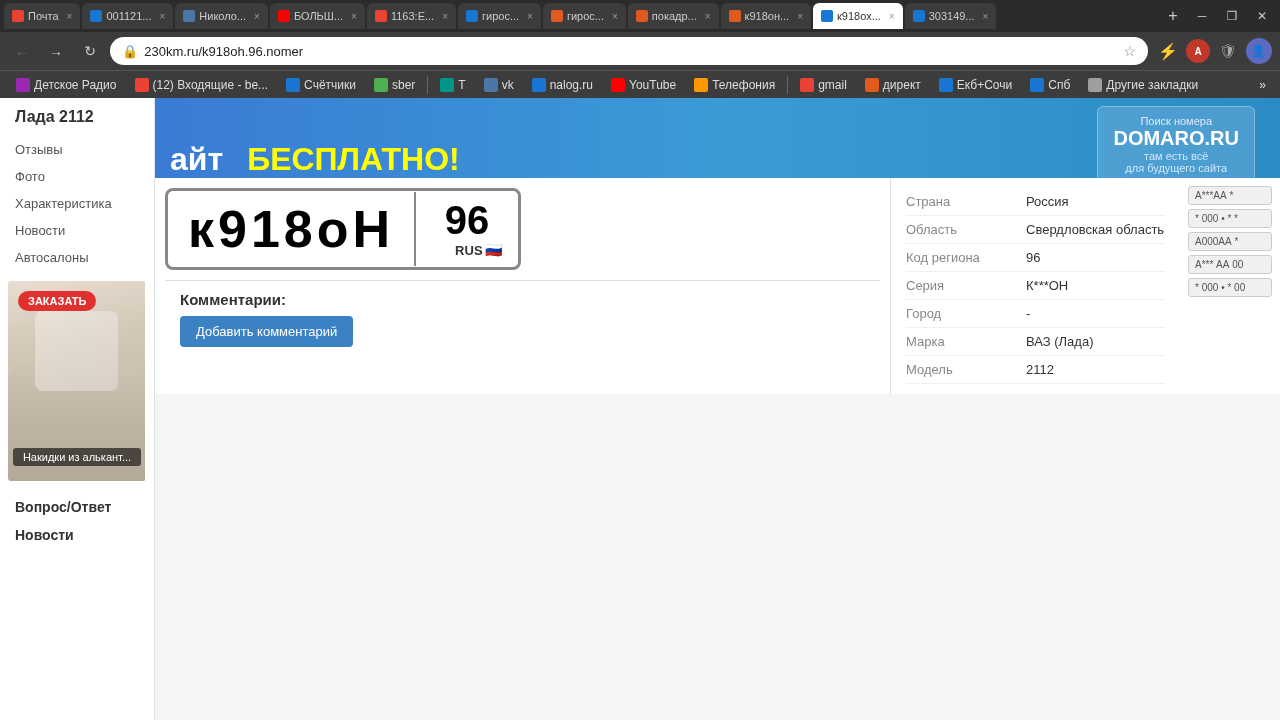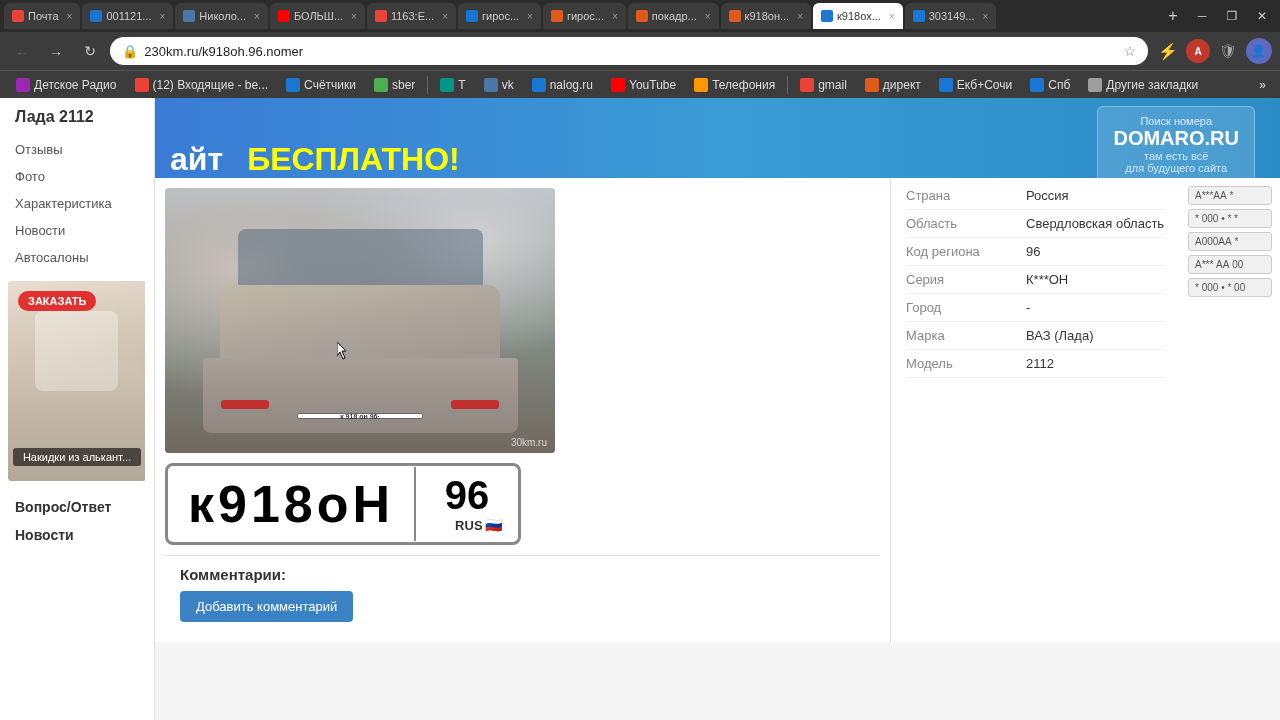--- a/index.html
+++ b/index.html
@@ -451,21 +451,21 @@
       font-weight: bold;
       margin-left: 24px;
     }
     .plate-flag {
       font-size: 14px;
     }
 
     
     .info-table {
       flex: 0 0 290px;
-      padding: 4px 15px;
+      padding: 10px 15px;
       background: #fff;
       border-left: 1px solid #e0e0e0;
     }
     .info-row {
       display: flex;
       padding: 6px 0;
       border-bottom: 1px solid #f0f0f0;
       align-items: baseline;
     }
     .info-label {
@@ -729,40 +729,20 @@
         <div class="banner-domain">DOMARO.RU</div>
         <div class="banner-tagline">там есть всё</div>
         <div class="banner-tagline">для будущего сайта</div>
       </div>
     </div>
 
     <div class="content-area">
 
       <div class="car-info-section">
         
-        <div class="car-photo">
-          <div class="car-photo-bg">
-            <div class="car-sim">
-              <div class="car-sim-window"></div>
-              <div class="car-sim-body"></div>
-              <div class="car-sim-trunk">
-                <div class="car-sim-lights-l"></div>
-                <div class="car-sim-lights-r"></div>
-                <div class="car-sim-plate">к 918 он 96·</div>
-              </div>
-            </div>
-
-            <div style="position:absolute;top:58%;left:44%;width:12px;height:18px;cursor:default;">
-              <svg width="12" height="18" viewBox="0 0 12 18">
-                  <path d="M0 0 L0 14 L3 10 L6 17 L8 16 L5 9 L9 9 Z" fill="white" stroke="black" stroke-width="1"></path>
-                </svg>
-            </div>
-          </div>
-          <div class="car-photo-watermark">30km.ru</div>
-        </div>
 
         
         <div class="plate-container">
           <div class="plate-main">к918оН</div>
           <div class="plate-region">
             <div class="plate-region-num">96</div>
             <div style="display:flex;align-items:center;gap:3px;">
               <span class="plate-rus-text">RUS</span>
               <span class="plate-flag">🇷🇺</span>
             </div>

